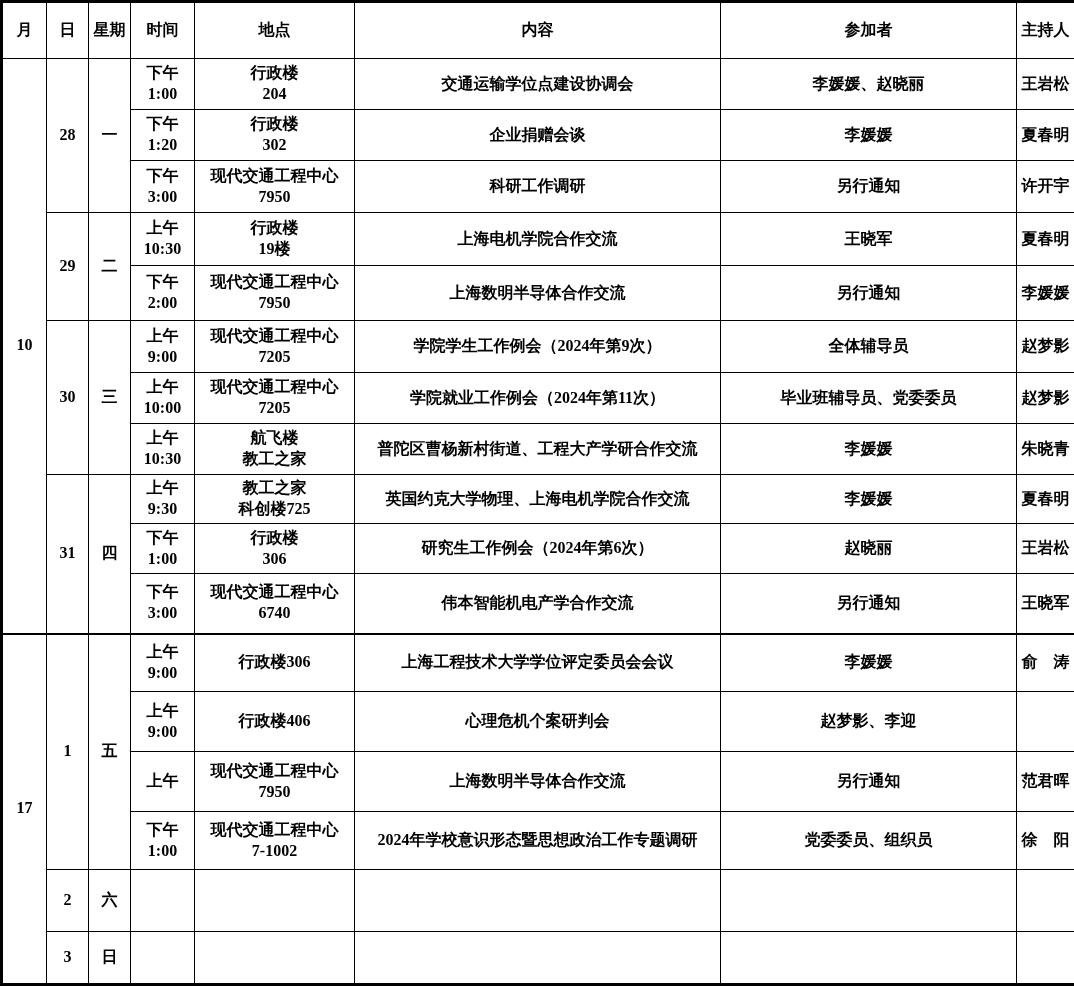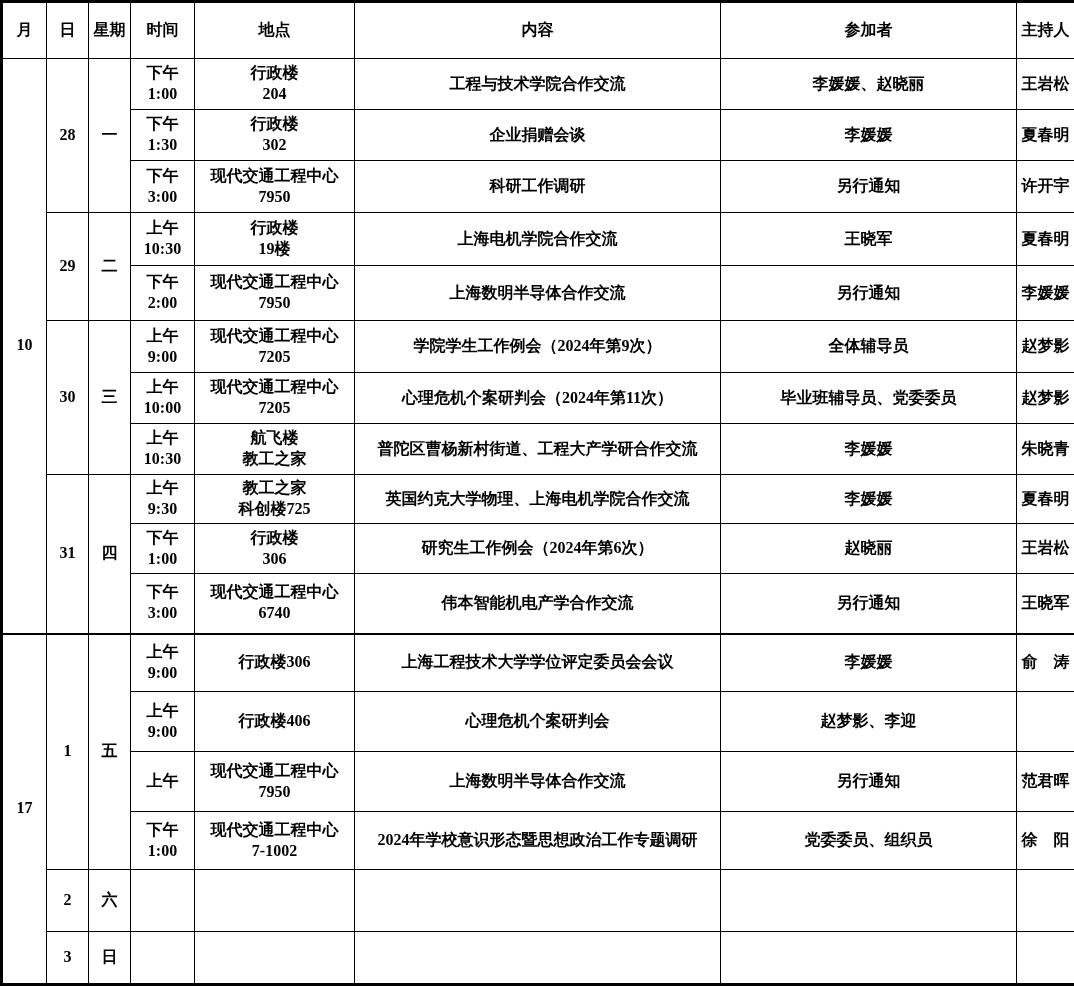--- a/index.html
+++ b/index.html
@@ -62,29 +62,29 @@
     <td rowspan="3">28</td>
     <td rowspan="3">一</td>
     <td>
       <div class="line">下午</div>
       <div class="line">1:00</div>
     </td>
     <td>
       <div class="line">行政楼</div>
       <div class="line">204</div>
     </td>
-    <td>工程与技术学院合作交流</td>
+    <td>交通运输学位点建设协调会</td>
     <td>李媛媛、赵晓丽</td>
     <td>王岩松</td>
   </tr>
 
   <tr style="height:51px">
     <td>
       <div class="line">下午</div>
-      <div class="line">1:30</div>
+      <div class="line">1:20</div>
     </td>
     <td>
       <div class="line">行政楼</div>
       <div class="line">302</div>
     </td>
     <td>企业捐赠会谈</td>
     <td>李媛媛</td>
     <td>夏春明</td>
   </tr>
 
@@ -150,21 +150,21 @@
 
   <tr style="height:51px">
     <td>
       <div class="line">上午</div>
       <div class="line">10:00</div>
     </td>
     <td>
       <div class="line">现代交通工程中心</div>
       <div class="line">7205</div>
     </td>
-    <td>心理危机个案研判会（2024年第11次）</td>
+    <td>学院就业工作例会（2024年第11次）</td>
     <td>毕业班辅导员、党委委员</td>
     <td>赵梦影</td>
   </tr>
 
   <tr style="height:51px">
     <td>
       <div class="line">上午</div>
       <div class="line">10:30</div>
     </td>
     <td>

